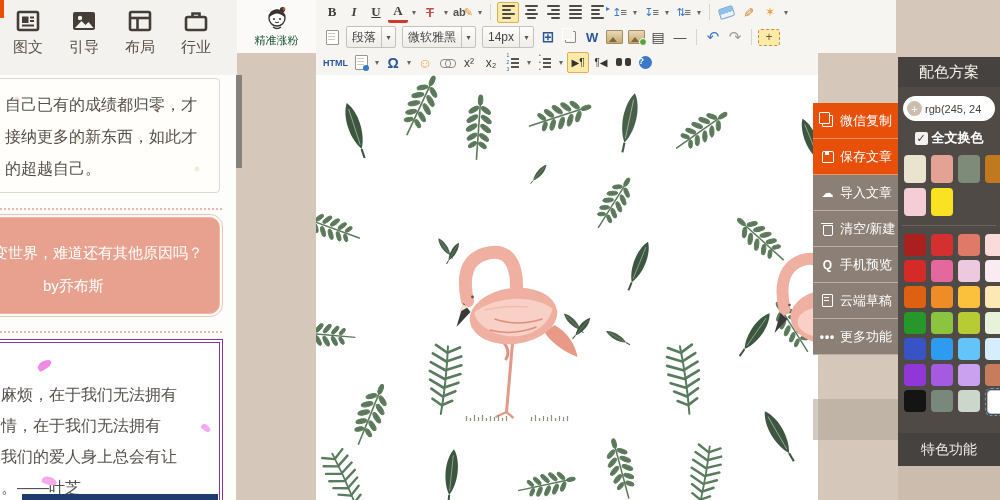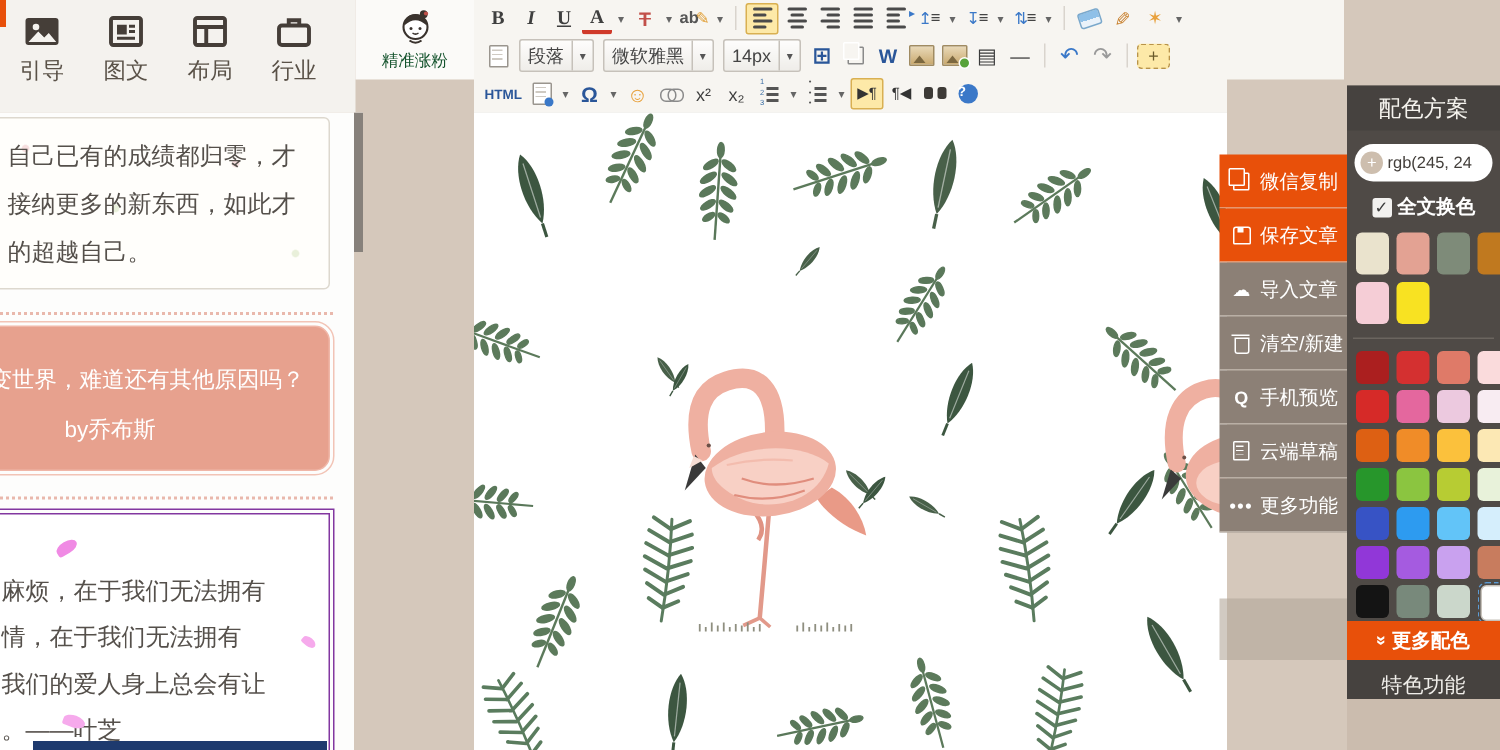--- a/index.html
+++ b/index.html
@@ -144,35 +144,35 @@
   #right-bottom{left:898px;top:466px;width:102px;height:34px;background:#cbbcae;}
 </style>
 </head>
 <body>
 
 <div id="app">
 
   <div id="tabbar" class="abs">
     <div class="tab">
       <svg width="26" height="26" viewBox="0 0 26 26">
-          <rect x="2" y="4" width="22" height="18" rx="2" fill="#453e38"></rect>
-          <circle cx="9" cy="10" r="2.2" fill="#f4f2ee"></circle>
-          <path d="M4 20 l6.5-7 4 4 3-3 5 6 z" fill="#f4f2ee"></path>
-        </svg>
-      <span class="lbl">引导</span>
-    </div>
-    <div class="tab">
-      <svg width="26" height="26" viewBox="0 0 26 26">
           <rect x="3" y="4" width="20" height="18" rx="1.5" fill="none" stroke="#453e38" stroke-width="2.6"></rect>
           <rect x="7" y="8.5" width="6.5" height="6.5" fill="#453e38"></rect>
           <rect x="7" y="16.5" width="12" height="2" fill="#453e38"></rect>
           <rect x="15" y="8.5" width="4" height="2" fill="#453e38"></rect>
           <rect x="15" y="12" width="4" height="2" fill="#453e38"></rect>
         </svg>
       <span class="lbl">图文</span>
+    </div>
+    <div class="tab">
+      <svg width="26" height="26" viewBox="0 0 26 26">
+          <rect x="2" y="4" width="22" height="18" rx="2" fill="#453e38"></rect>
+          <circle cx="9" cy="10" r="2.2" fill="#f4f2ee"></circle>
+          <path d="M4 20 l6.5-7 4 4 3-3 5 6 z" fill="#f4f2ee"></path>
+        </svg>
+      <span class="lbl">引导</span>
     </div>
     <div class="tab">
       <svg width="26" height="26" viewBox="0 0 26 26">
           <rect x="3" y="4" width="20" height="18" rx="1.5" fill="none" stroke="#453e38" stroke-width="2.6"></rect>
           <line x1="3" y1="10" x2="23" y2="10" stroke="#453e38" stroke-width="2.6"></line>
           <line x1="10.5" y1="10" x2="10.5" y2="22" stroke="#453e38" stroke-width="2.6"></line>
         </svg>
       <span class="lbl">布局</span>
     </div>
     <div class="tab">
@@ -553,21 +553,17 @@
           <div class="sw" style="background: rgb(145, 55, 216);"></div>
           <div class="sw" style="background: rgb(165, 91, 224);"></div>
           <div class="sw" style="background: rgb(201, 161, 239);"></div>
           <div class="sw tex" style="background: rgb(200, 124, 94);"></div>
           <div class="sw" style="background: rgb(20, 20, 20);"></div>
           <div class="sw" style="background: rgb(120, 137, 123);"></div>
           <div class="sw tex" style="background: rgb(203, 215, 203);"></div>
           <div class="sw sel" style="background: rgb(255, 255, 255);"></div>
         </div>
     </div>
-    <div id="more-colors">
-      <span class="chev">»</span>
-      <span>更多配色</span>
-    </div>
     <div id="features-bar">特色功能</div>
   </div>
   <div id="right-bottom" class="abs"></div>
 
 </div>
 
 </body></html>

